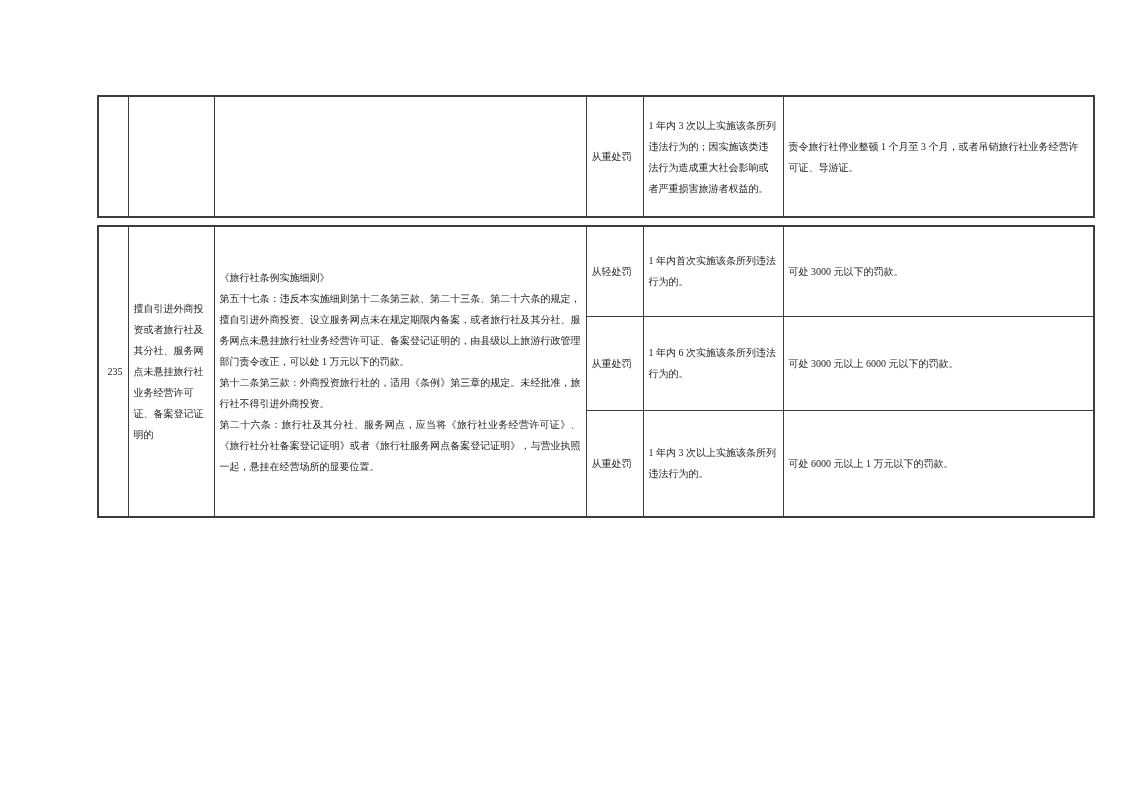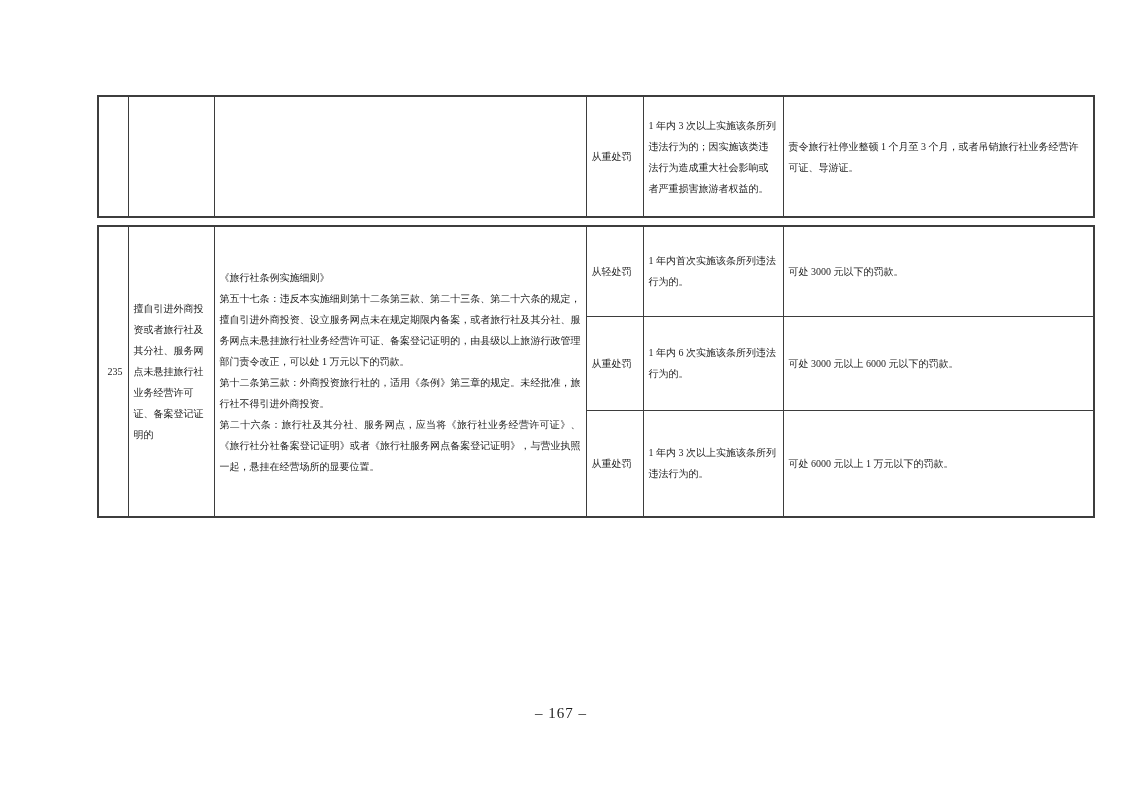--- a/index.html
+++ b/index.html
@@ -108,15 +108,14 @@
       <td class="penalty">可处 3000 元以上 6000 元以下的罚款。</td>
     </tr>
     <tr class="r3">
       <td class="level">从重处罚</td>
       <td class="circ">1 年内 3 次以上实施该条所列违法行为的。</td>
       <td class="penalty">可处 6000 元以上 1 万元以下的罚款。</td>
     </tr>
   </tbody>
     </table>
 
-  <div class="page-number">– 167 –</div>
 
 </div>
 
 </body></html>

